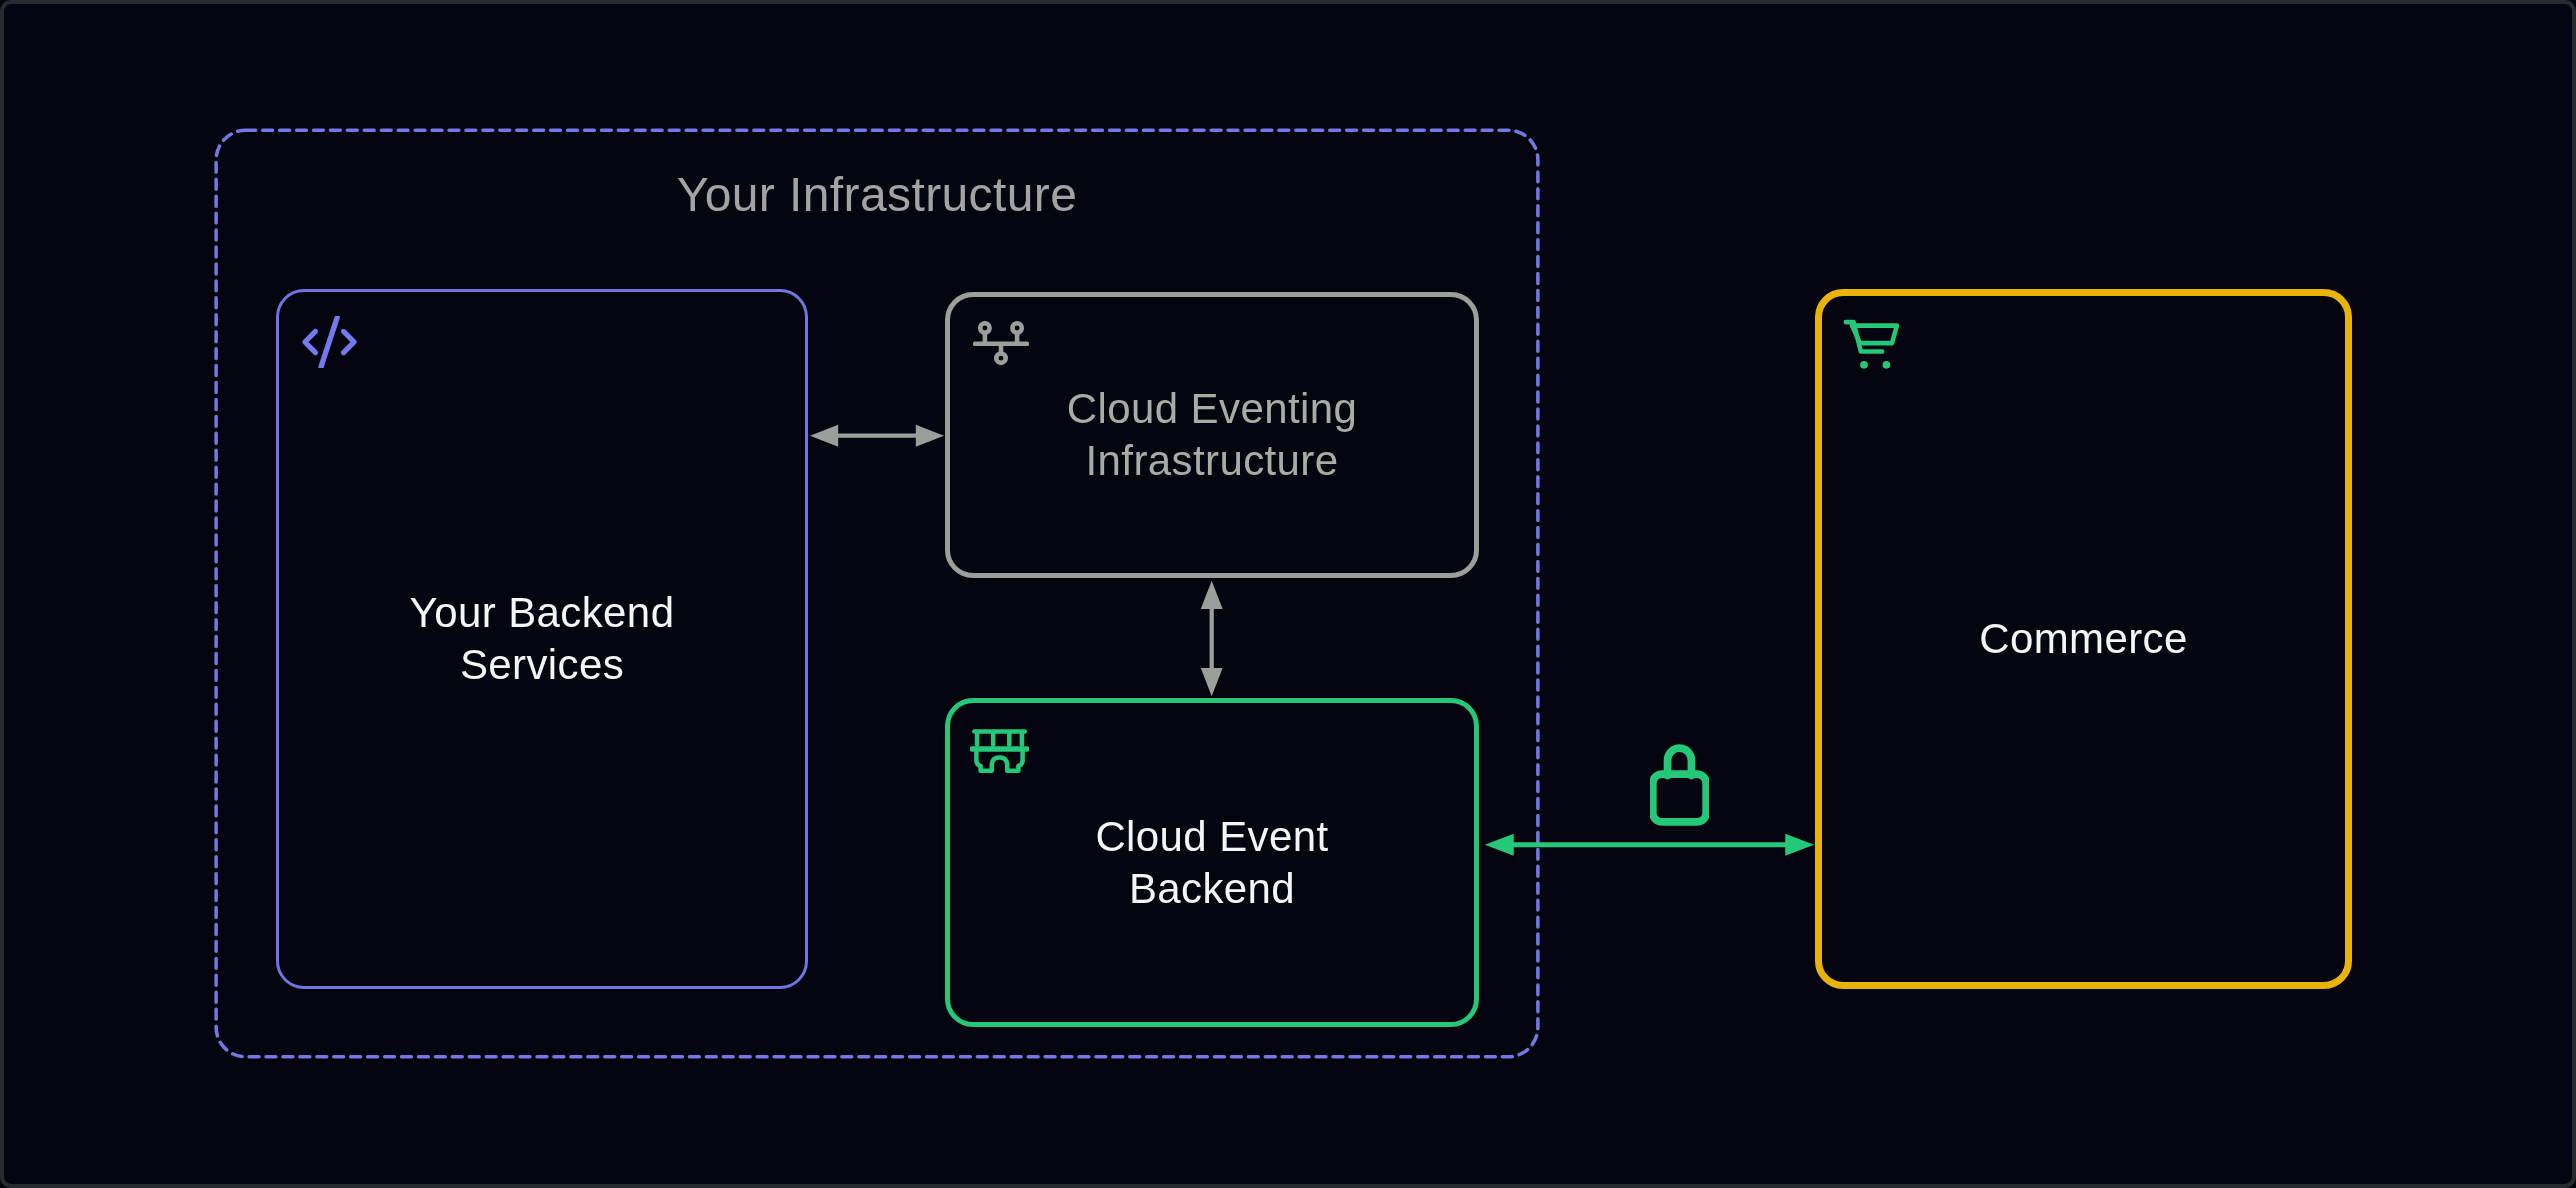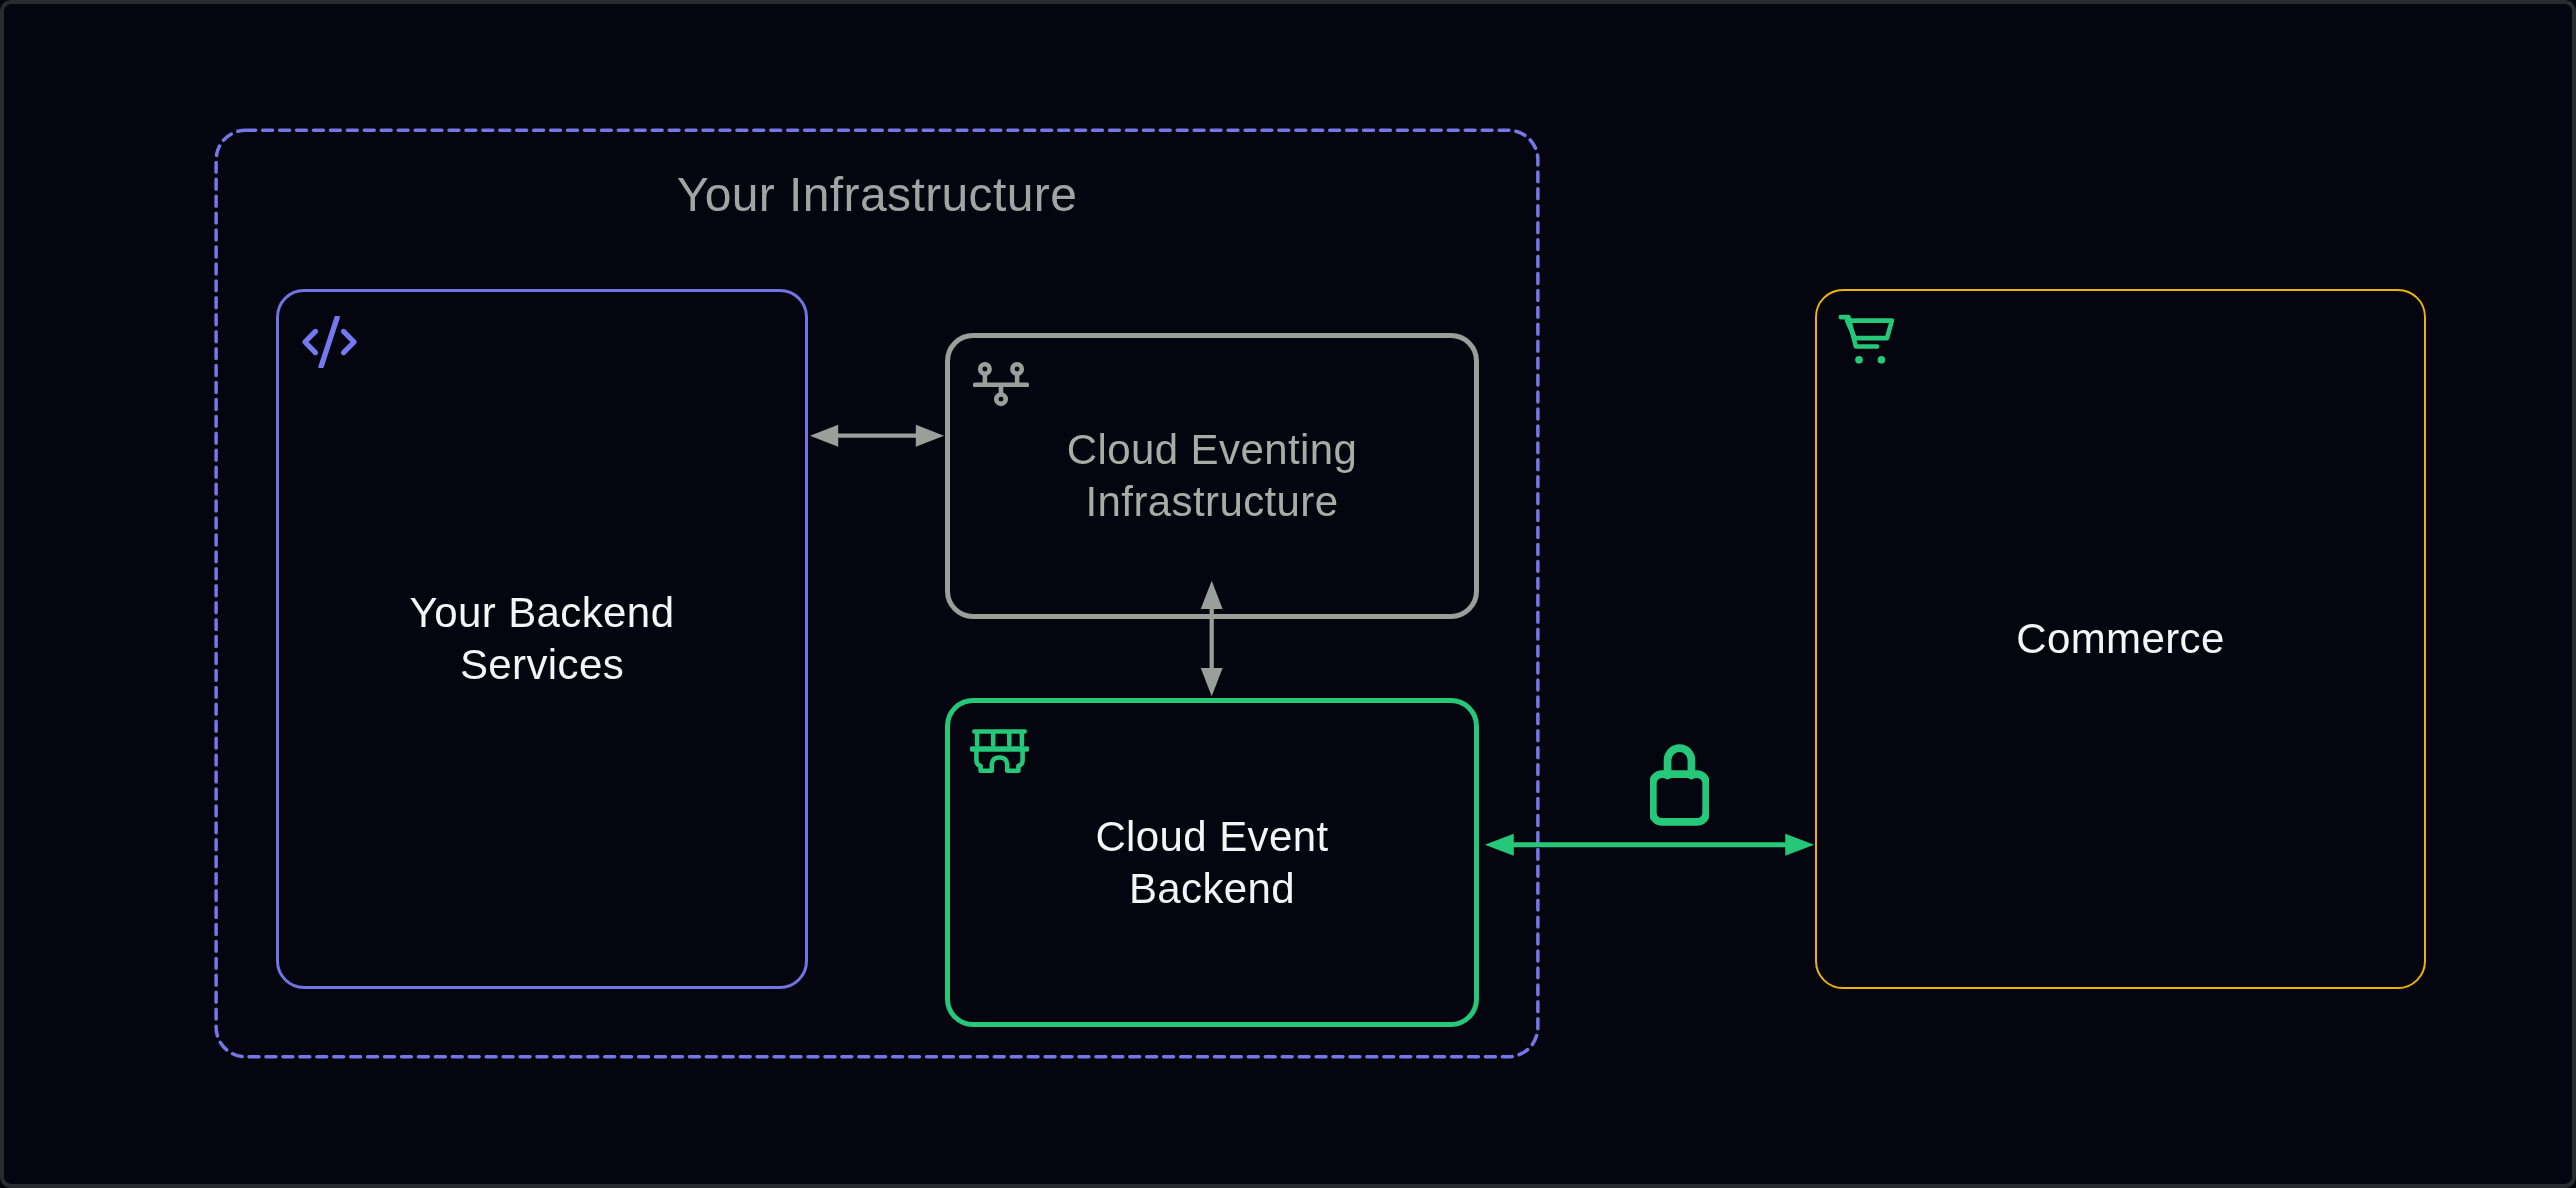--- a/index.html
+++ b/index.html
@@ -32,23 +32,23 @@
     border-radius:28px;
     display:flex;align-items:center;justify-content:center;
   }
   .node .label{
     font-size:42px;line-height:52px;
     text-align:center;
     letter-spacing:0.4px;
   }
   .node .label span{display:block;}
   .node-backend{left:276px;top:289px;width:532px;height:700px;border:3.5px solid #7175e2;}
-  .node-eventing{left:945px;top:292px;width:534px;height:286px;border:5px solid #9b9f99;margin-top:41px;}
+  .node-eventing{left:945px;top:292px;width:534px;height:286px;border:5px solid #9b9f99;}
   .node-bridge{left:945px;top:698px;width:534px;height:329px;border:5px solid #24c878;}
-  .node-commerce{left:1815px;top:289px;width:611px;height:700px;border:2px solid #eab308;}
+  .node-commerce{left:1815px;top:289px;width:537px;height:700px;border:7px solid #eab308;}
   .text-white{color:#f4f5f7;}
   .text-gray{color:#a9aca5;}
   .node-icon{position:absolute;}
   .edge{position:absolute;}
 </style>
 </head>
 <body>
 
 <div class="stage">
 

